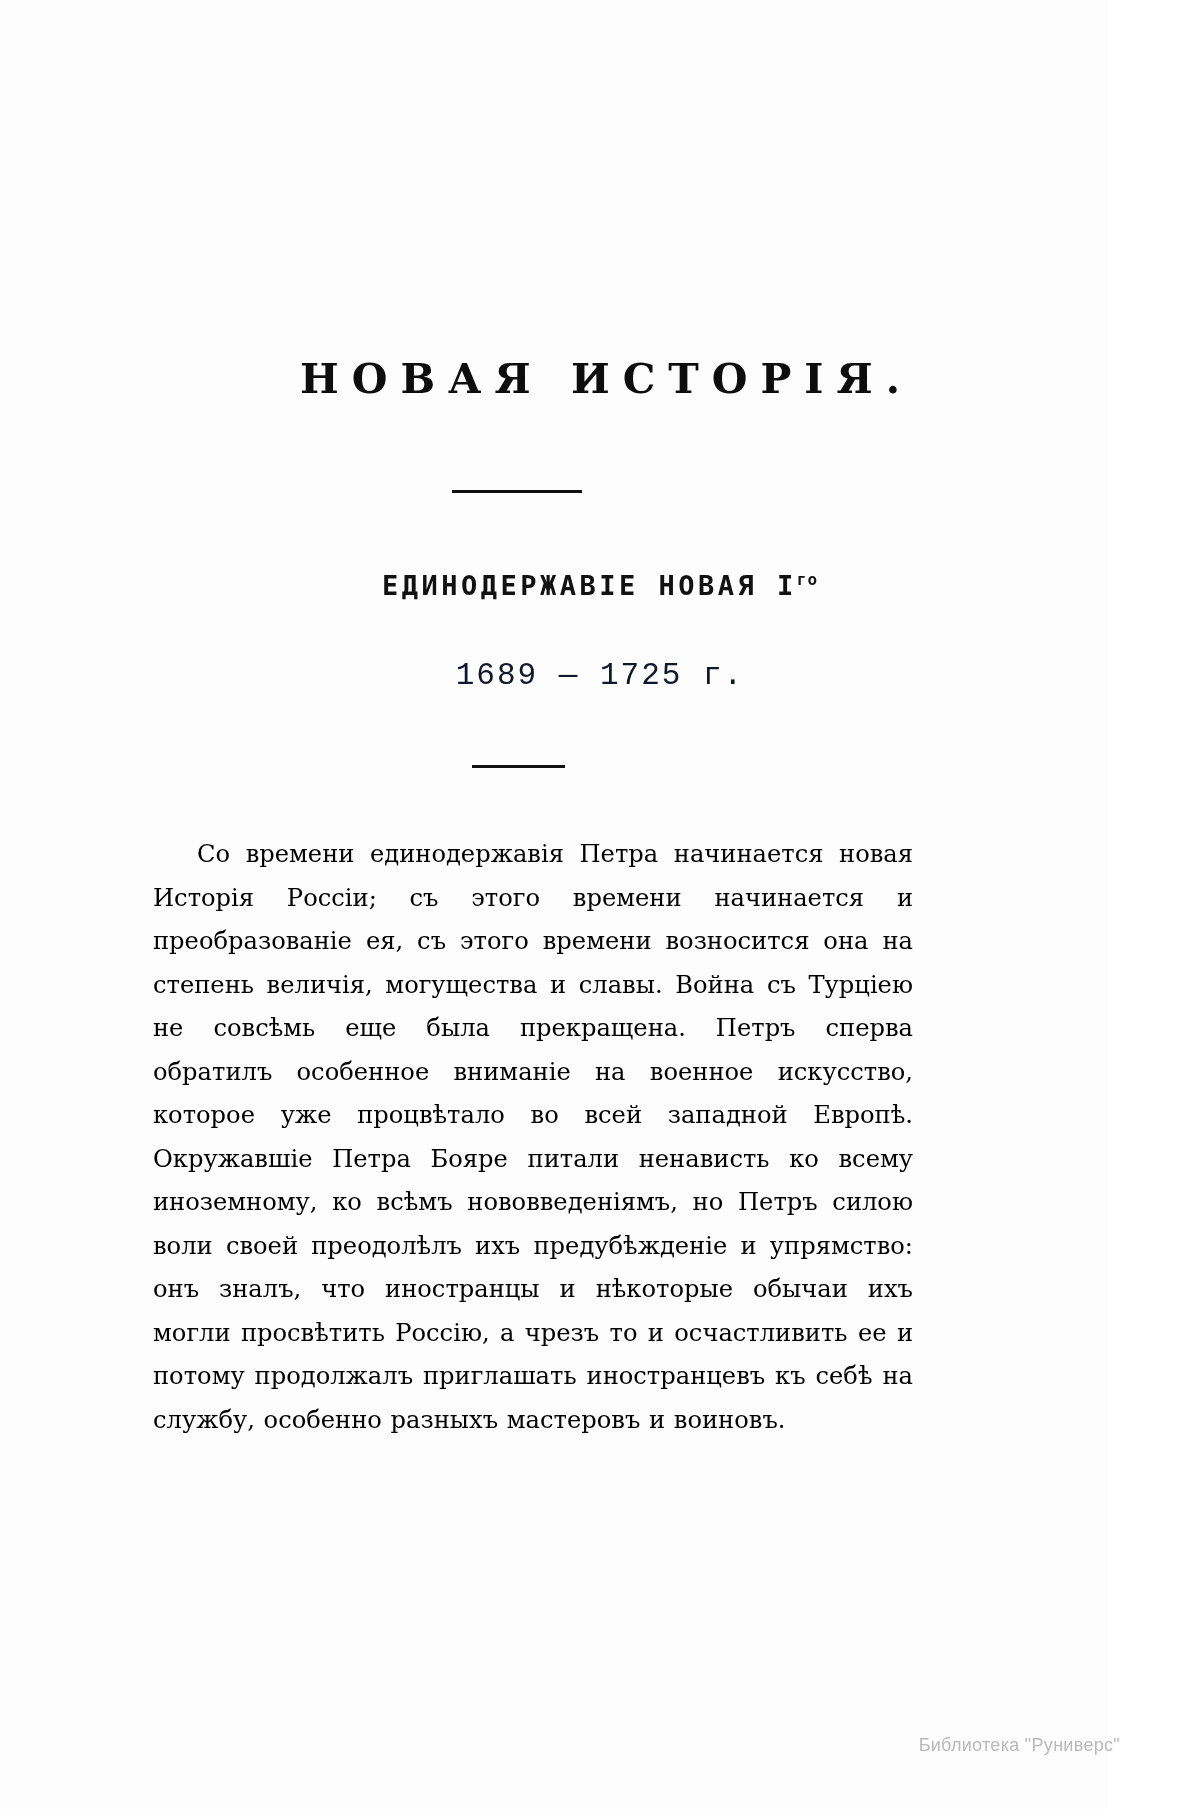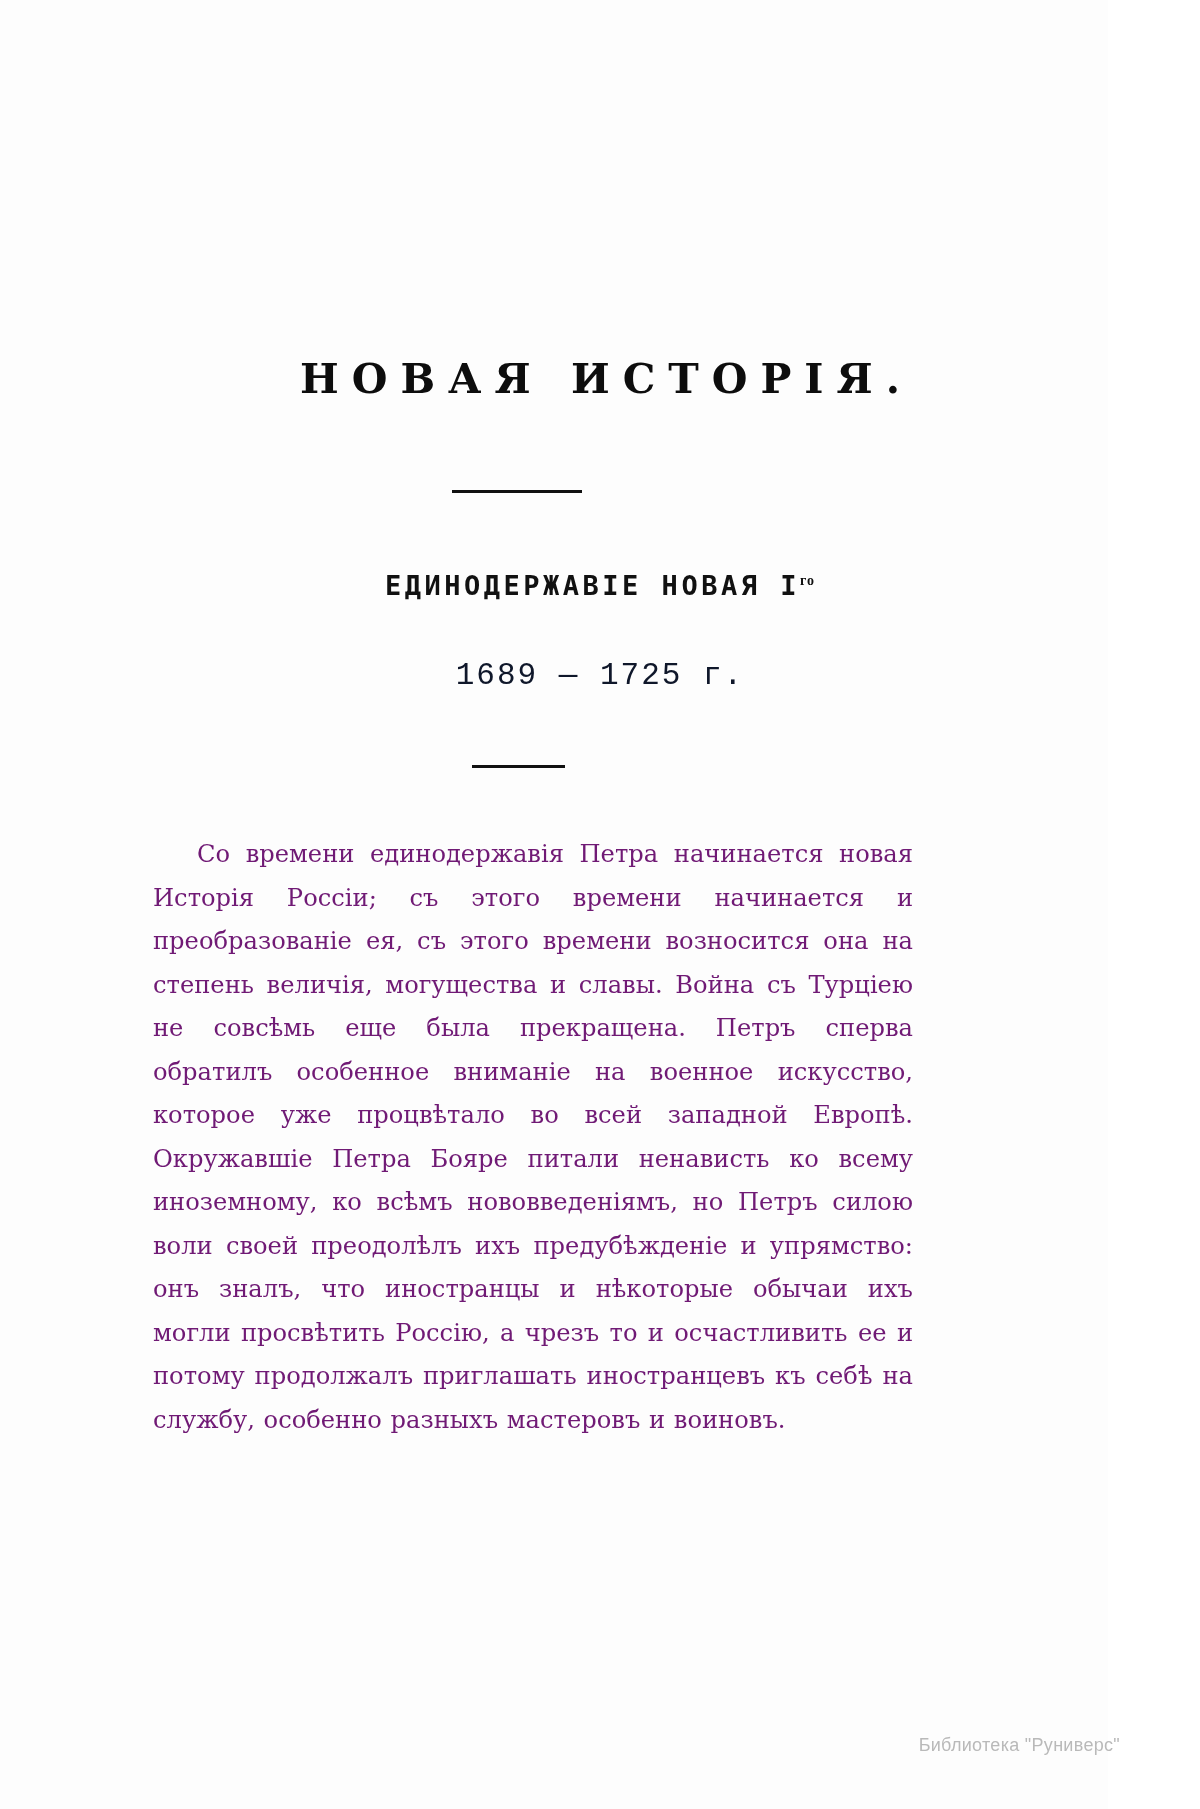--- a/index.html
+++ b/index.html
@@ -64,24 +64,23 @@
     top: 570px;
     width: 1200px;
     text-align: center;
     font-family: "DejaVu Sans Mono", monospace;
     font-weight: bold;
     font-size: 27px;
     letter-spacing: 3.5px;
     color: #111;
   }
   .subtitle .sup {
-    font-size: 14px;
+    font-size: 16px;
     vertical-align: super;
     letter-spacing: 1px;
-    font-family: Liberation Serif, serif;
   }
 
   
   .date-range {
     position: absolute;
     left: 0;
     top: 658px;
     width: 1200px;
     text-align: center;
     font-family: Liberation Mono, monospace;
@@ -95,21 +94,21 @@
     position: absolute;
     left: 153px;
     top: 833px;
     width: 760px;
     font-family: "DejaVu Serif", serif;
     font-size: 24.2px;
     line-height: 43.5px;
     text-align: justify;
     text-justify: inter-word;
     text-indent: 44px;
-    color: #701a75;
+    color: #000000;
     word-spacing: 1px;
     hyphens: manual;
   }
 
   
   .library-credit {
     position: absolute;
     left: 0;
     top: 1735px;
     width: 1200px;

